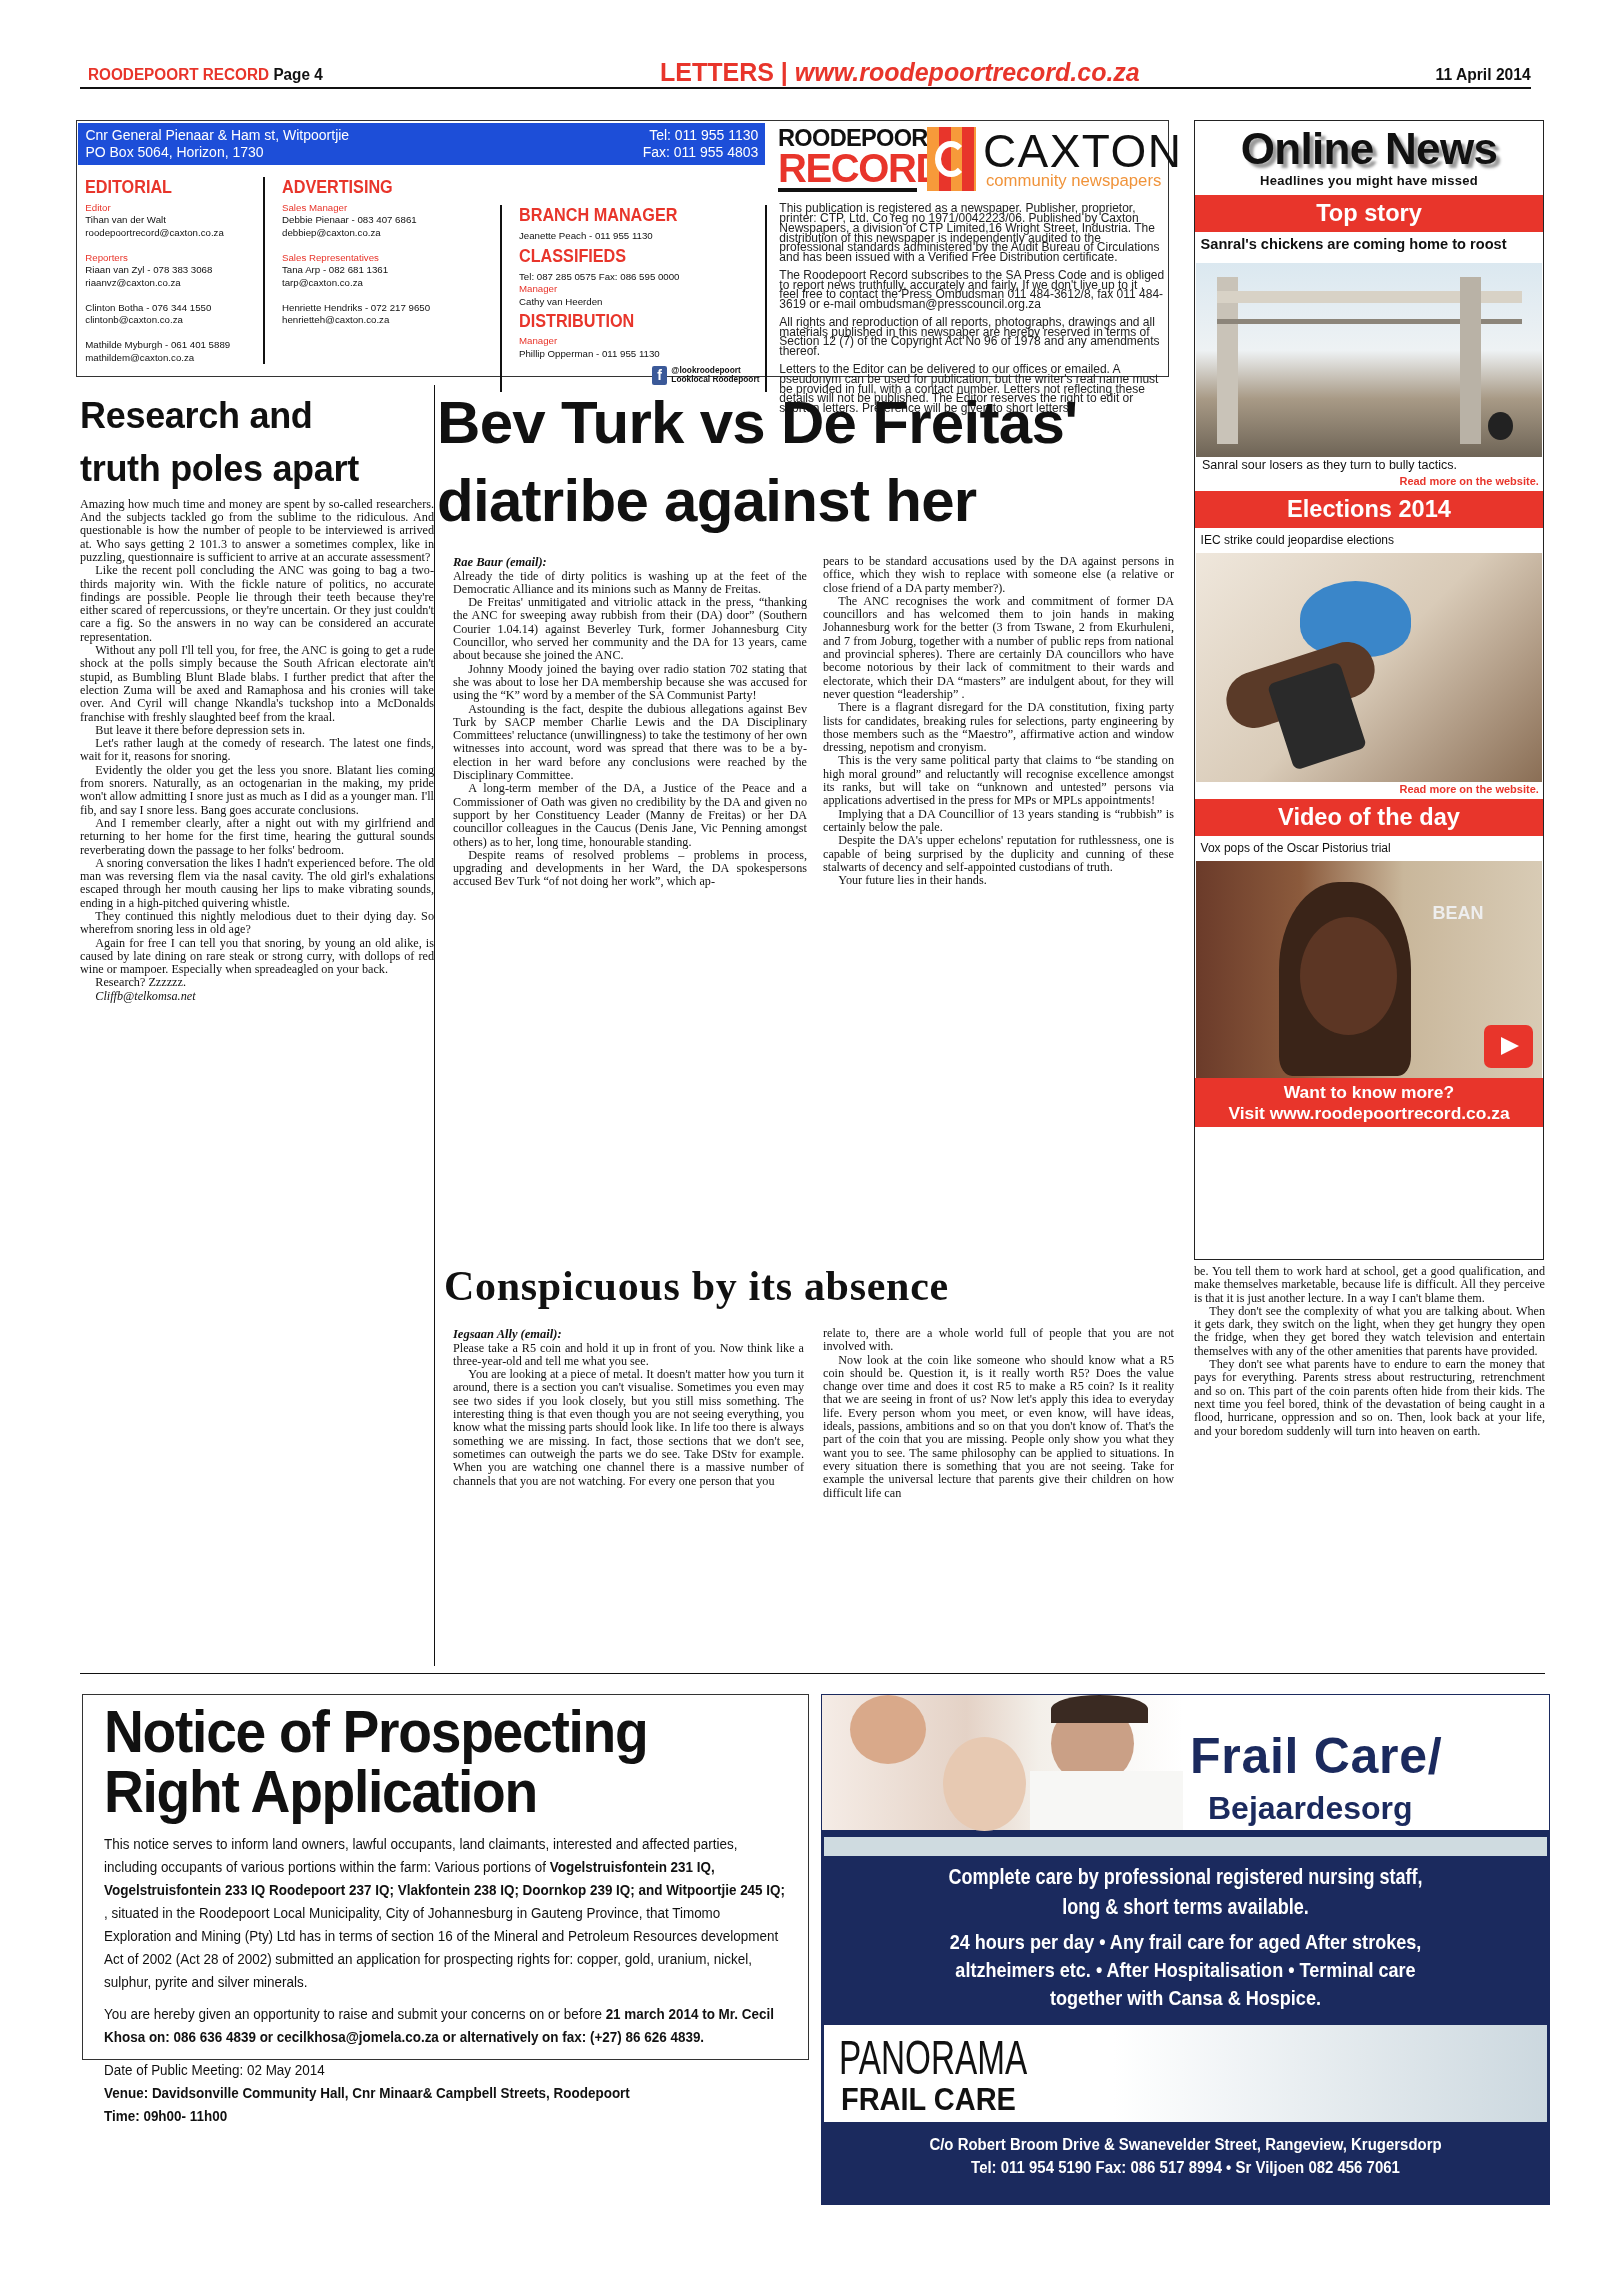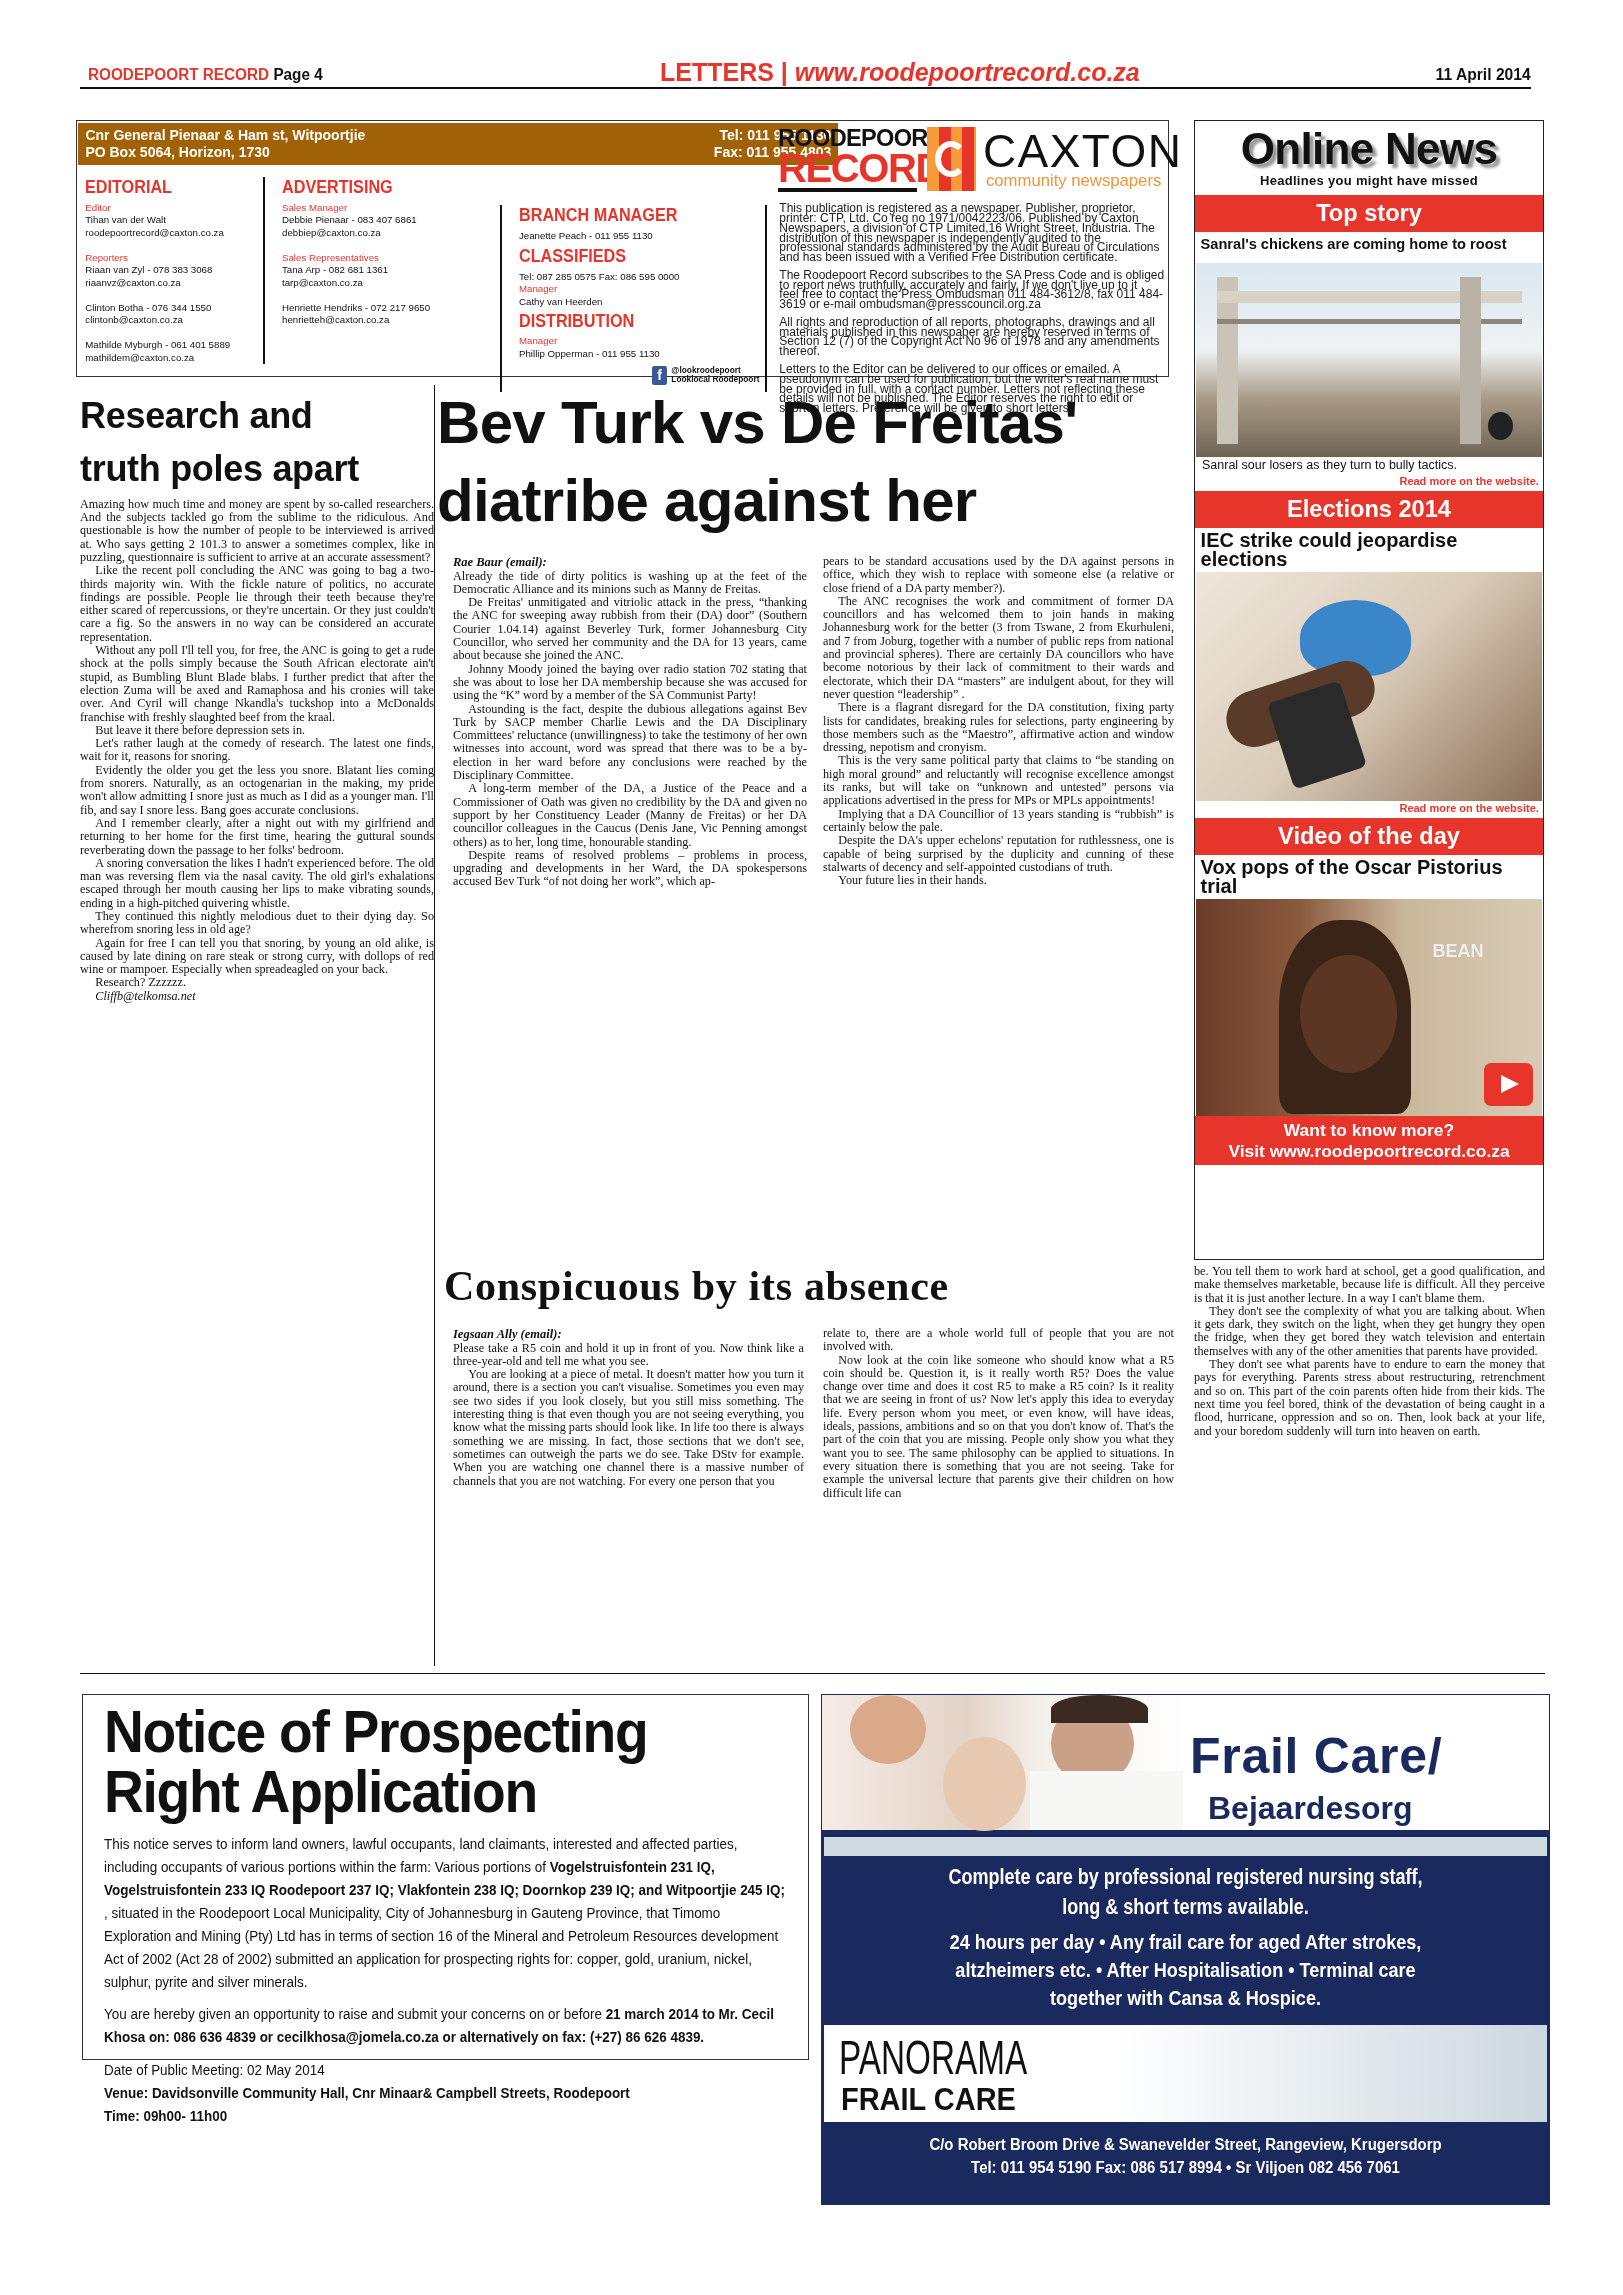--- a/index.html
+++ b/index.html
@@ -10,21 +10,21 @@
 
   
   .top-header { left: 80px; top: 64px; width: 1451px; height: 25px; border-bottom: 2.8px solid #111; }
   .hdr-left { position: absolute; left: 8.3px; top: 0; font-size: 17.4px; font-weight: bold; transform: scaleX(0.88); transform-origin: left; white-space: nowrap; }
   .hdr-center { position: absolute; left: 580px; top: -5.6px; font-size: 25px; font-weight: bold; white-space: nowrap; }
   .hdr-center .site { font-style: italic; }
   .hdr-date { position: absolute; right: 0; top: 0; font-size: 17.4px; font-weight: bold; transform: scaleX(0.9); transform-origin: right; }
 
   
   .mast { left: 76px; top: 120px; width: 1093px; height: 257px; border: 1.4px solid #333; }
-  .addr-bar { position: absolute; left: 1.4px; top: 2.1px; width: 760px; height: 42px; background: #a16207; color: #fff; font-weight: bold; font-size: 14px; line-height: 17.4px; padding: 3.5px 7px; }
+  .addr-bar { position: absolute; left: 1.4px; top: 2.1px; width: 687px; height: 42px; background: #1d4ed8; color: #fff; font-weight: normal; font-size: 14px; line-height: 17.4px; padding: 3.5px 7px; }
   .addr-bar .r { position: absolute; right: 7px; top: 3.5px; text-align: right; }
   .mcol { position: absolute; top: 56px; height: 187px; font-size: 9.7px; line-height: 12.5px; }
   .mcol h3 { color: #e8352b; font-size: 18px; font-weight: bold; line-height: 21px; margin-bottom: 3.5px; transform: scaleX(0.9); transform-origin: left; white-space: nowrap; }
   .mcol .sub { color: #e8352b; font-weight: normal; }
   .mcol .gap { height: 12.5px; }
   .mcol.sep { border-left: 2.1px solid #111; padding-left: 17px; }
   .logo-area { position: absolute; left: 694px; top: 1.4px; width: 396px; }
   .rr-logo { position: absolute; left: 7px; top: 4.2px; width: 139px; }
   .rr-top { font-size: 23.6px; font-weight: bold; color: #111; letter-spacing: -0.7px; line-height: 23.6px; }
   .rr-bot { font-size: 40px; font-weight: bold; color: #e8352b; line-height: 36px; letter-spacing: -1.4px; }
@@ -37,21 +37,21 @@
   .legal { position: absolute; left: 8.3px; top: 82px; width: 385px; font-size: 12px; line-height: 9.7px; color: #222; }
   .legal p { margin-bottom: 8.3px; }
   .social { position: absolute; right: 5.6px; bottom: 7px; display: flex; align-items: center; gap: 4.2px; font-size: 8.3px; font-weight: bold; line-height: 9.7px; }
   .fb-icon { width: 15.3px; height: 19.4px; background: #3b5998; color: #fff; font-weight: bold; font-size: 14px; text-align: center; line-height: 19.4px; border-radius: 2.1px; }
 
   
   .online { left: 1194px; top: 120px; width: 350px; height: 1140px; border: 1.4px solid #222; }
   .on-title { text-align: center; font-size: 44px; font-weight: 900; line-height: 44px; margin-top: 5.6px; letter-spacing: -0.7px; text-shadow: 4.2px 3.5px 2.8px #999; }
   .on-sub { text-align: center; font-size: 13px; font-weight: 900; margin-top: 2.8px; letter-spacing: 0.3px; }
   .on-bar { background: #e8352b; color: #fff; text-align: center; font-weight: bold; font-size: 23.6px; height: 37px; line-height: 37px; }
-  .on-head { font-size: 20px; font-weight: bold; line-height: 19px; padding: 2.8px 5.6px; }
+  .on-head { font-size: 12px; font-weight: normal; line-height: 19px; padding: 2.8px 5.6px; }
   .on-img { margin: 0 1.4px; position: relative; overflow: hidden; }
   .on-cap { font-size: 12.5px; padding: 1.4px 7px; }
   .on-more { text-align: right; color: #e8352b; font-weight: bold; font-size: 11px; padding: 1.4px 4.2px 4.2px; }
   .play-btn { position: absolute; right: 8.3px; bottom: 9.7px; width: 49px; height: 43px; background: #e8352b; border-radius: 7px; }
   .play-btn::after { content: ""; position: absolute; left: 16.7px; top: 11.8px; border-left: 18px solid #fff; border-top: 9.7px solid transparent; border-bottom: 9.7px solid transparent; }
   .on-foot { background: #e8352b; color: #fff; text-align: center; font-weight: bold; font-size: 17.4px; line-height: 21px; padding: 4.2px 0 2.8px; }
 
   
   .cliff { left: 80px; top: 382px; width: 354px; }
   .cliff-banner { position: relative; height: 83px; }

